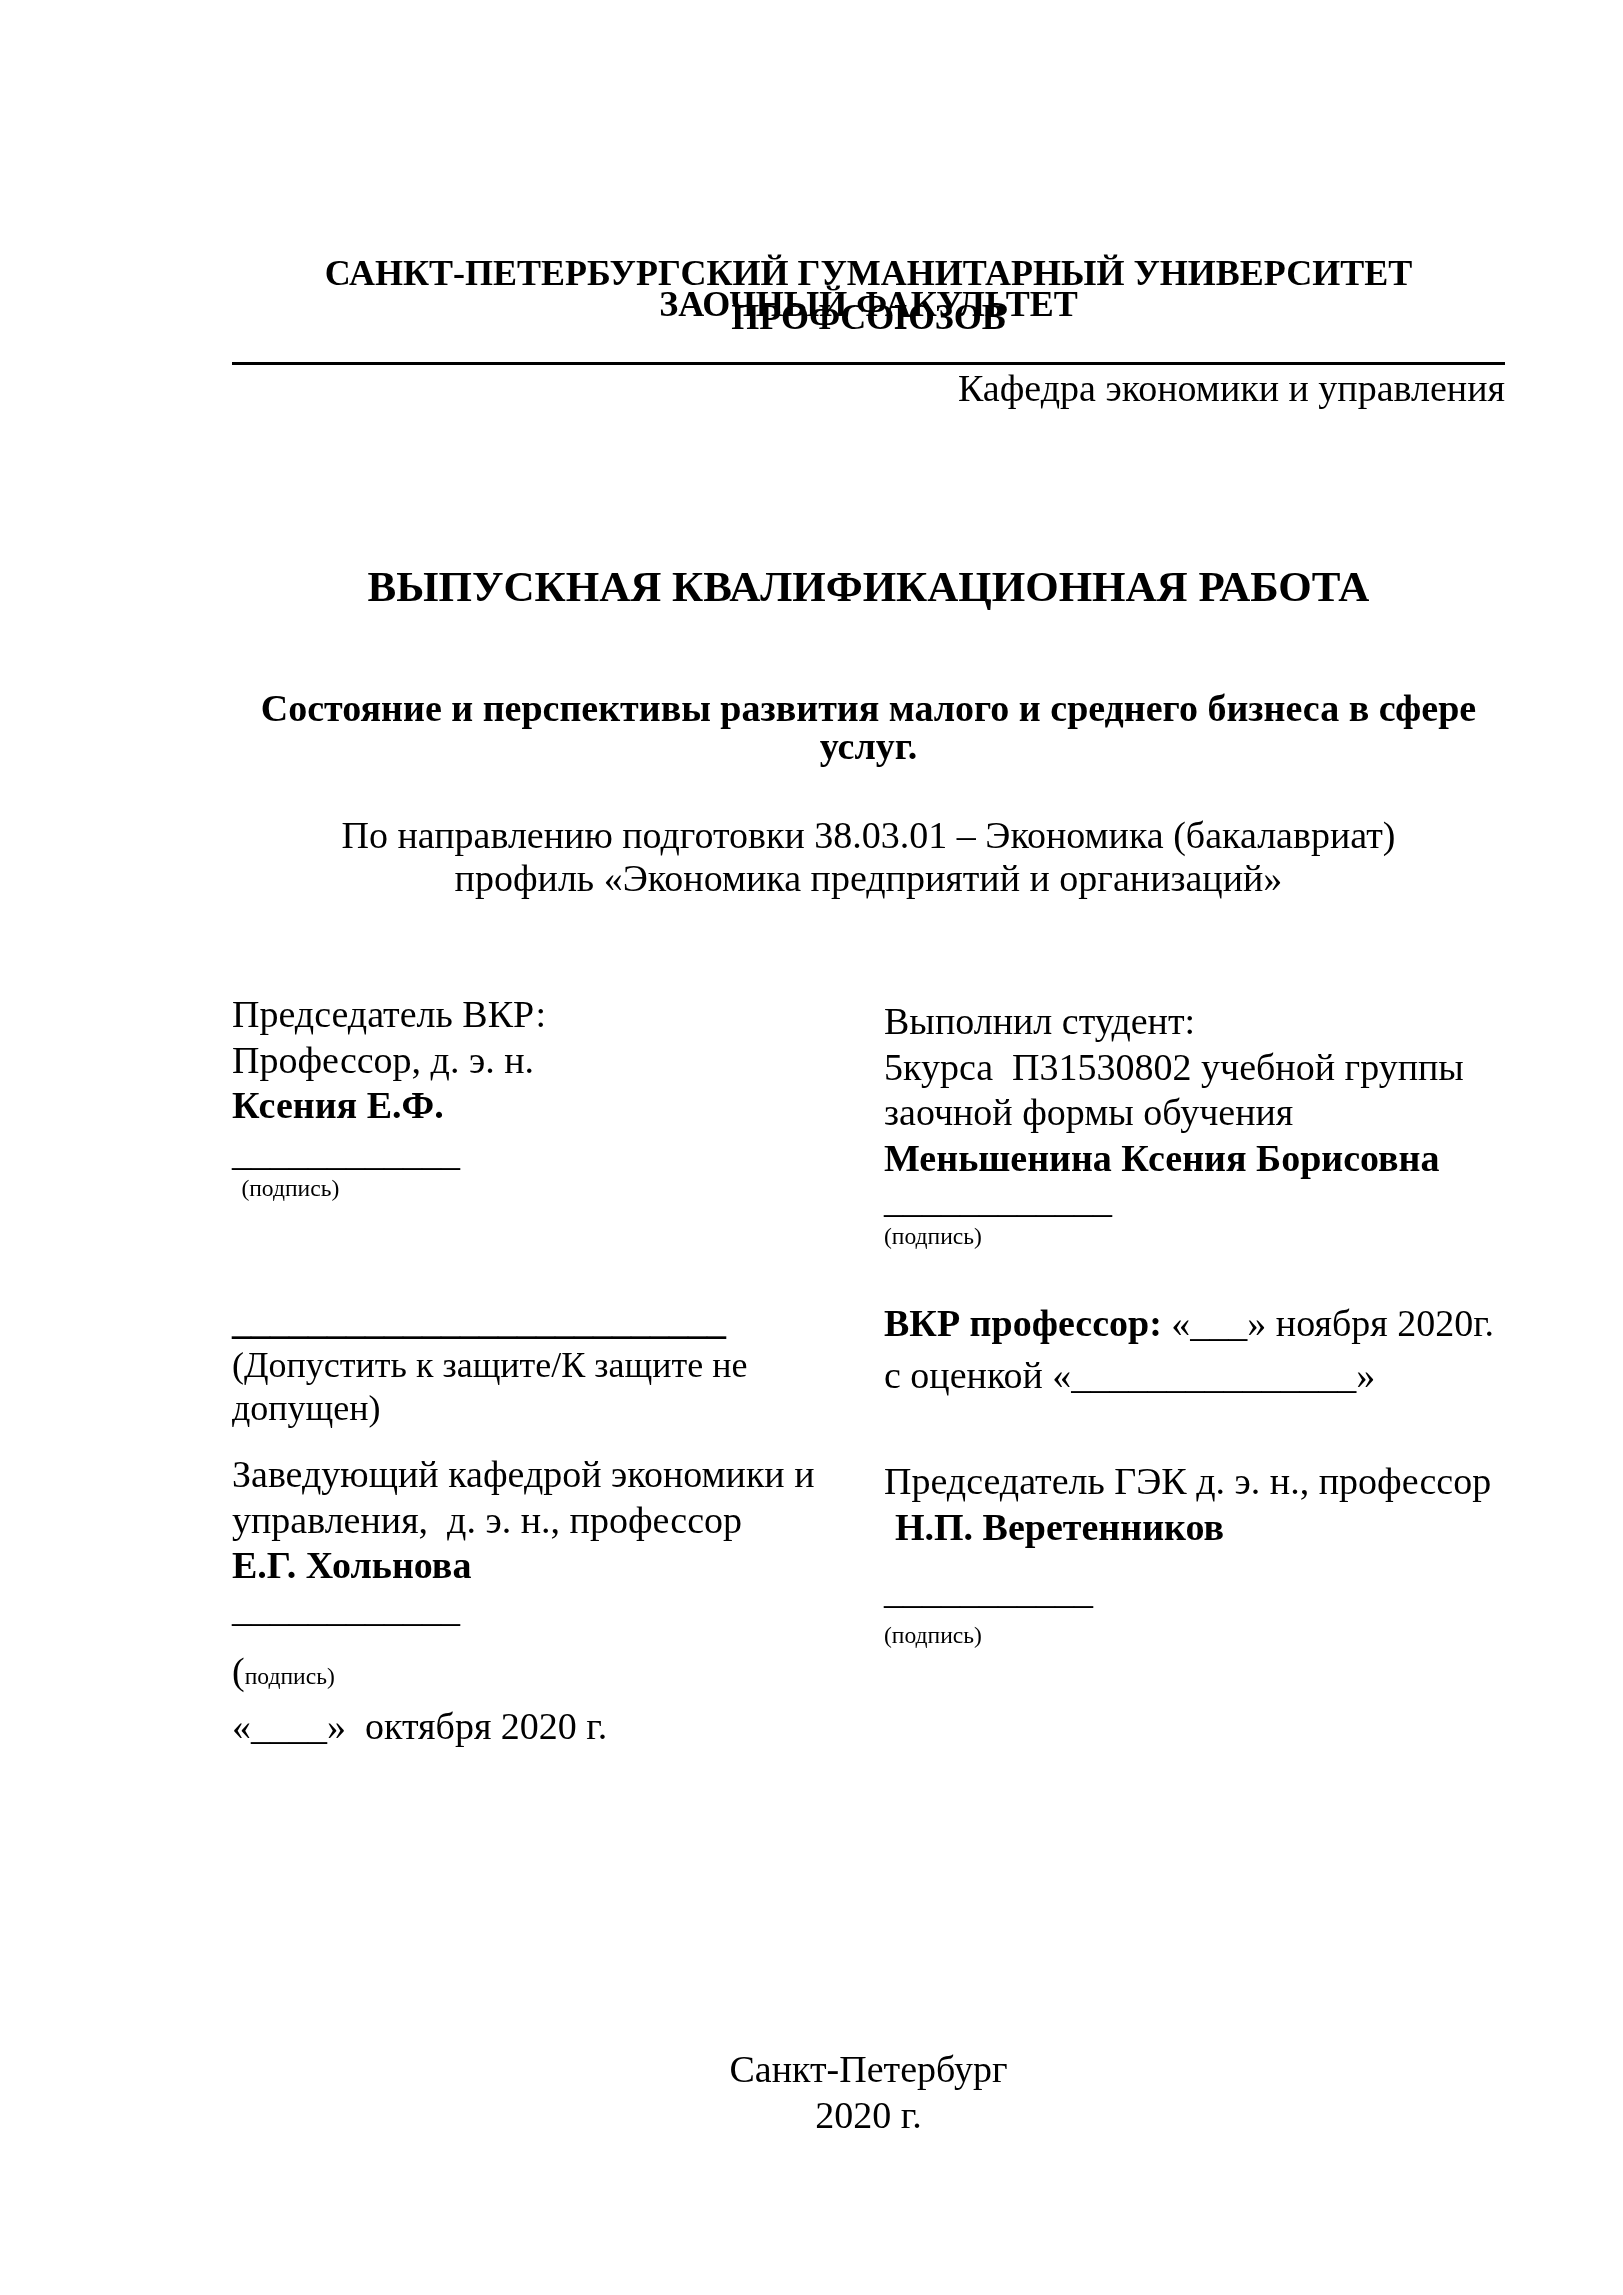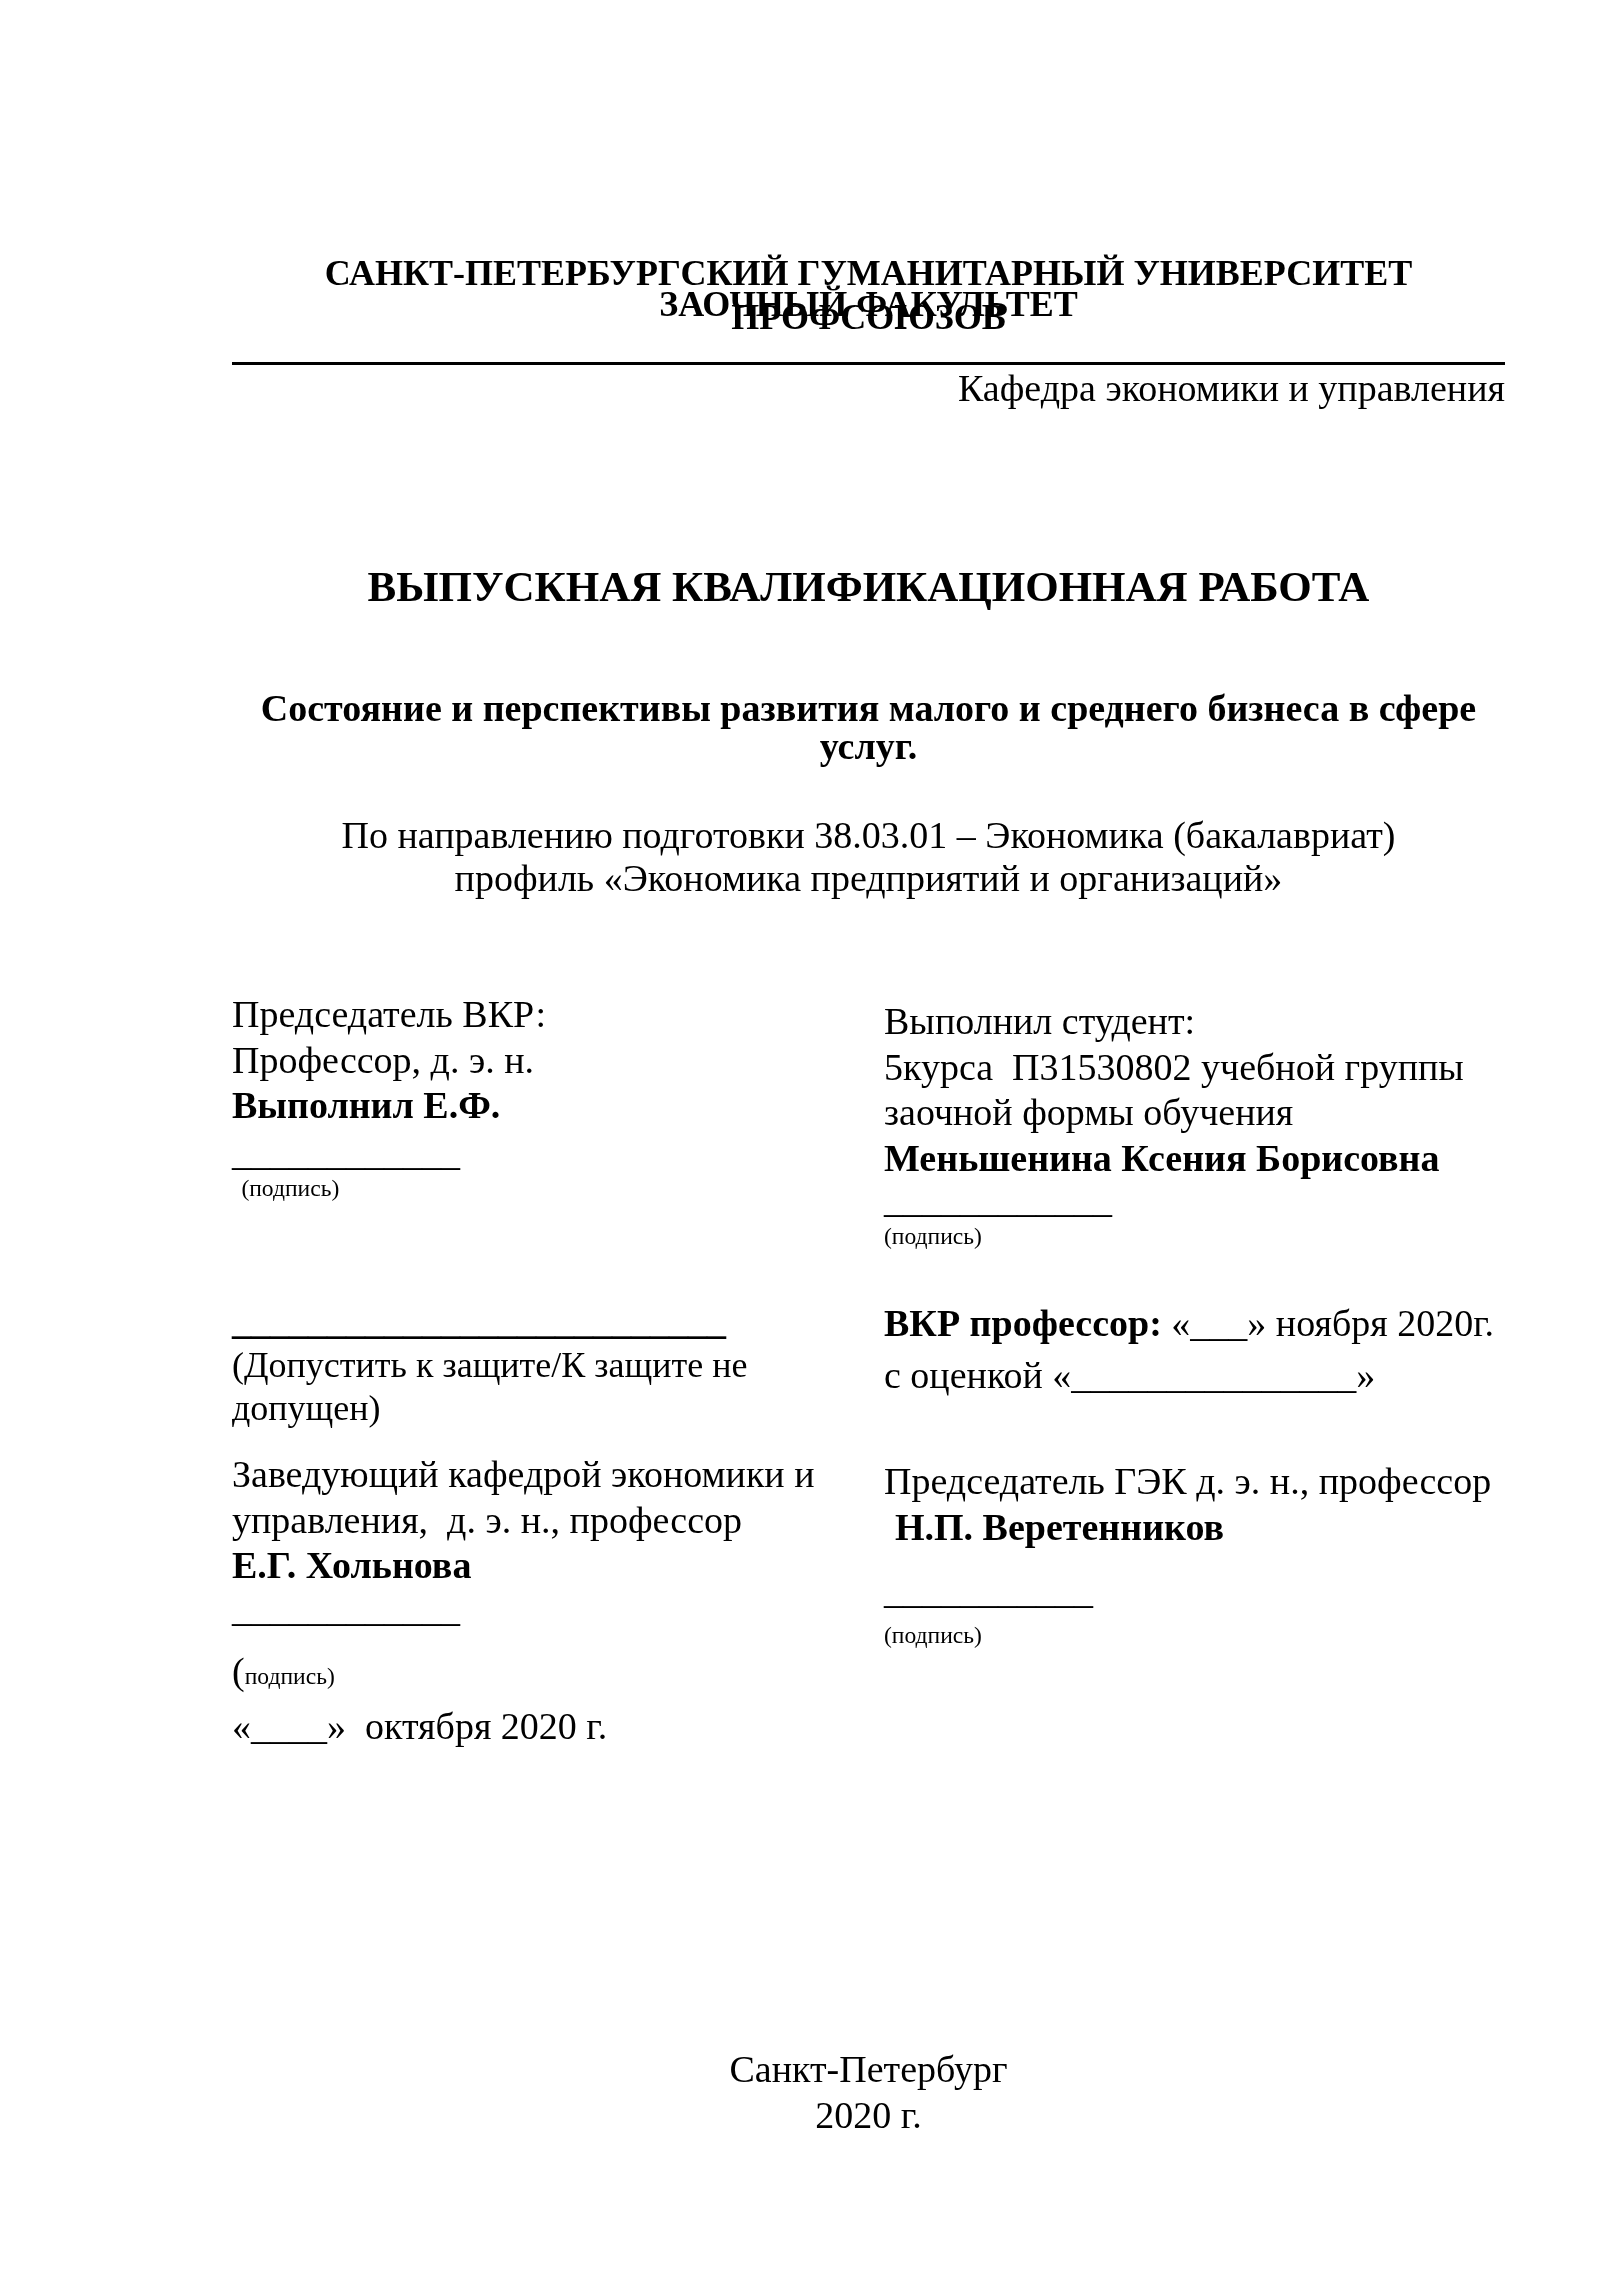--- a/index.html
+++ b/index.html
@@ -51,21 +51,21 @@
   <div class="line right" style="top:366px">Кафедра экономики и управления</div>
 
   <div class="line center h-work" style="top:561px">ВЫПУСКНАЯ КВАЛИФИКАЦИОННАЯ РАБОТА</div>
   <div class="line center bold" style="top:686px">Состояние и перспективы развития малого и среднего бизнеса в сфере</div>
   <div class="line center bold" style="top:724px">услуг.</div>
   <div class="line center" style="top:813px">По направлению подготовки 38.03.01 – Экономика (бакалавриат)</div>
   <div class="line center" style="top:856px">профиль «Экономика предприятий и организаций»</div>
 
   <div class="colL" style="top:992px">Председатель ВКР:</div>
   <div class="colL" style="top:1038px">Профессор, д. э. н.</div>
-  <div class="colL bold" style="top:1083px">Выполнил Е.Ф.</div>
+  <div class="colL bold" style="top:1083px">Ксения Е.Ф.</div>
   <div class="colL" style="top:1130px">____________</div>
   <div class="colL sig-label sig-label-indent" style="top:1174px">(подпись)</div>
 
   <div class="colR" style="top:992px">Выполнил студент:</div>
   <div class="colR" style="top:1038px">5курса  П31530802 учебной группы</div>
   <div class="colR" style="top:1083px">заочной формы обучения</div>
   <div class="colR bold" style="top:1129px">Меньшенина Ксения Борисовна</div>
   <div class="colR" style="top:1170px">____________</div>
   <div class="colR sig-label" style="top:1215px">(подпись)</div>
 

